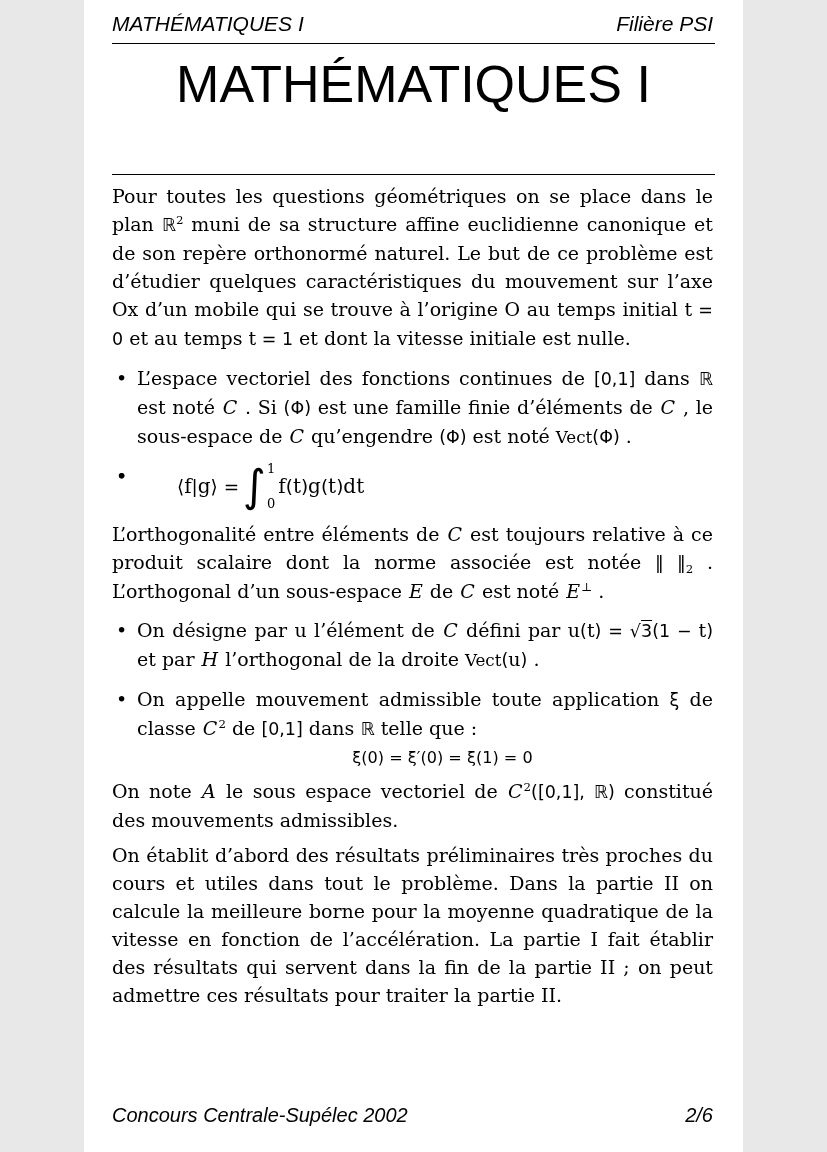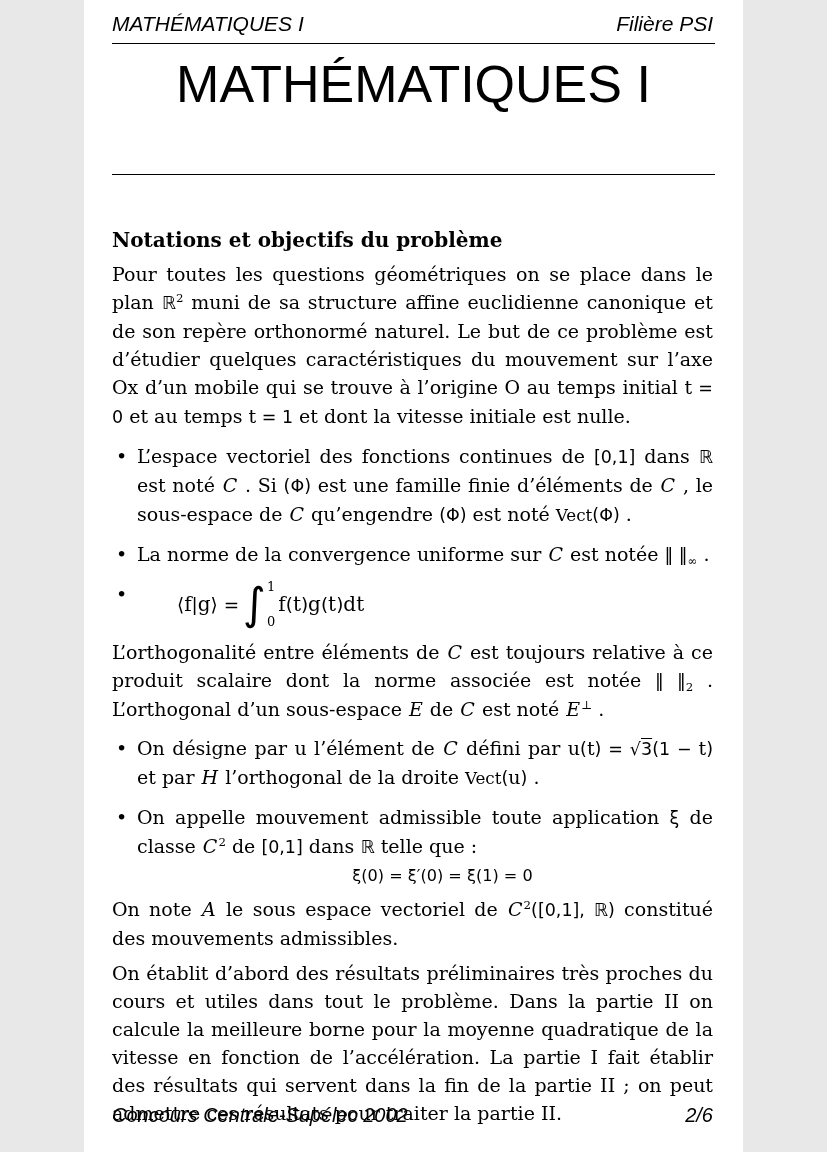--- a/index.html
+++ b/index.html
@@ -84,32 +84,30 @@
     <span>MATHÉMATIQUES I</span>
     <span>Filière PSI</span>
   </div>
   <hr class="rule hdr-rule">
 
   <div class="big-title">MATHÉMATIQUES I</div>
   <hr class="rule title-rule">
 
   <div class="content">
 
-    <div class="sec-heading">Notations et objectifs du problème</div>
 
     <div class="para">Pour toutes les questions géométriques on se place dans le plan <span class="r-bb">ℝ</span><span class="r-sup">2</span> muni de sa structure affine euclidienne canonique et de son repère orthonormé naturel. Le but de ce problème est d’étudier quelques caractéristiques du mouvement sur l’axe <span class="r-i">Ox</span> d’un mobile qui se trouve à l’origine <span class="r-i">O</span> au temps initial <span class="r-i">t</span><span class="r-m"> = 0</span> et au temps <span class="r-i">t</span><span class="r-m"> = 1</span> et dont la vitesse initiale est nulle.</div>
 
     <ul class="blist">
       <li>
         <span class="bullet">•</span>
         <span class="li-text">L’espace vectoriel des fonctions continues de <span class="r-m">[0,1]</span> dans <span class="r-bb">ℝ</span> est noté <span class="r-scr">C</span> . Si <span class="r-m">(Φ)</span> est une famille finie d’éléments de <span class="r-scr">C</span> , le sous-espace de <span class="r-scr">C</span> qu’engendre <span class="r-m">(Φ)</span> est noté <span class="r-op">Vect</span><span class="r-m">(Φ)</span> .</span>
       </li>
       <li>
         <span class="bullet">•</span>
-        <span class="li-text">La norme de la convergence uniforme sur <span class="r-scr">C</span> est notée <span class="r-m">‖ ‖</span><span class="r-sub">∞</span> .</span>
       </li>
       <li>
         <span class="bullet">•</span>
       </li>
     </ul>
 
     <div class="formula">
       <span class="f-runs"><span class="r-m">⟨</span><span class="r-i">f</span><span class="r-m">|</span><span class="r-i">g</span><span class="r-m">⟩</span><span class="r-m"> = </span></span>
       <span class="int-wrap">
         <span class="int-sign">∫</span>

